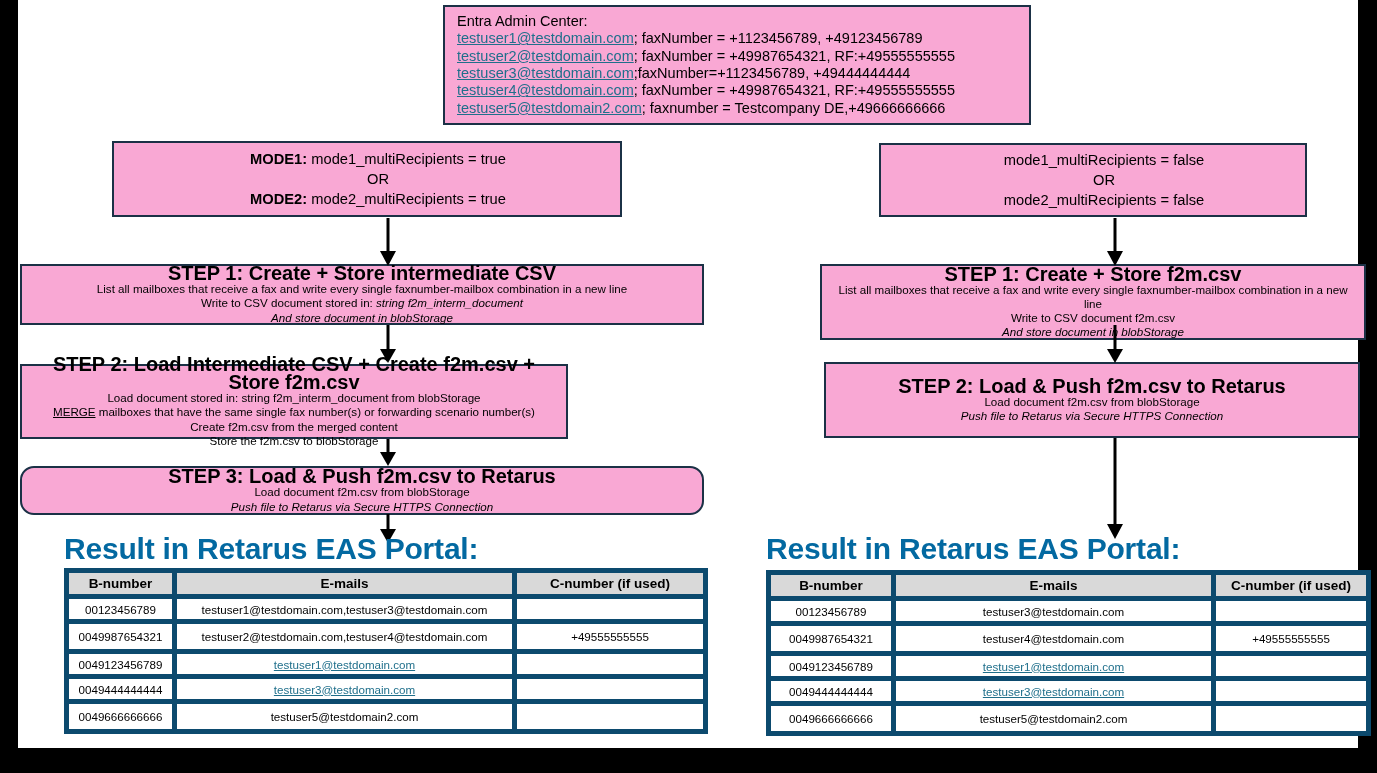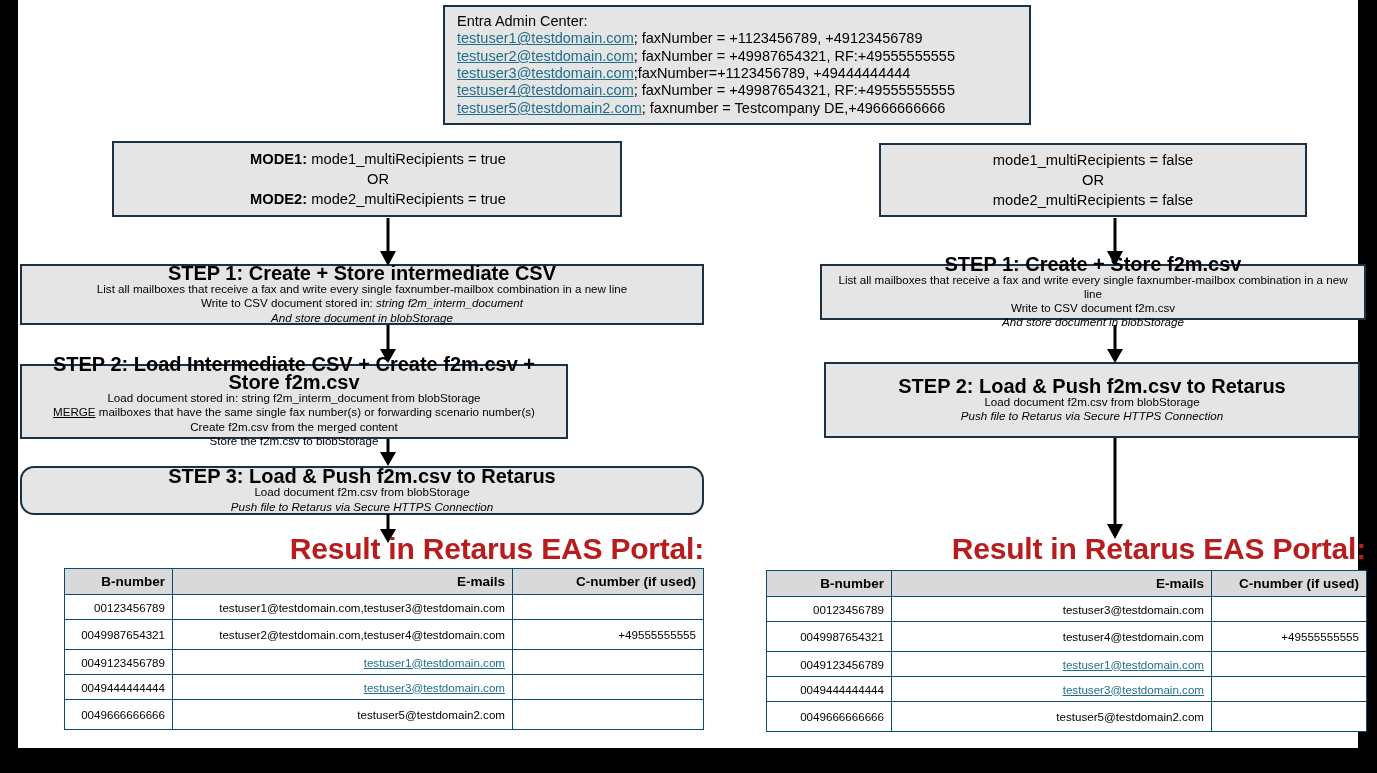--- a/index.html
+++ b/index.html
@@ -27,21 +27,21 @@
     left: 18px;
     top: 0px;
     width: 1340px;
     height: 748px;
     background: #ffffff;
   }
 
   
   .box {
     position: absolute;
-    background: #e5e5e5;
+    background: #f9a8d4;
     border: 2px solid #1b3146;
     box-sizing: border-box;
     display: flex;
     flex-direction: column;
     justify-content: center;
     align-items: center;
     text-align: center;
     color: #000000;
   }
   .box .line { display: block; width: 100%; }
@@ -99,48 +99,48 @@
     font-size: 11.6px;
     line-height: 14.2px;
   }
   .step .sub.ital { font-style: italic; }
   .step .sub .ital { font-style: italic; }
   .step .sub .uline { text-decoration: underline; }
 
   #step-l1 { left: 20px; top: 264px; width: 684px; height: 61px; }
   #step-l2 { left: 20px; top: 364px; width: 548px; height: 75px; }
   #step-l3 { left: 20px; top: 466px; width: 684px; height: 49px; }
-  #step-r1 { left: 820px; top: 264px; width: 546px; height: 56px; align-items: center; }
+  #step-r1 { left: 820px; top: 264px; width: 546px; height: 76px; align-items: center; }
   #step-r2 { left: 824px; top: 362px; width: 536px; height: 76px; }
 
   
   .arrow { position: absolute; }
 
   
   .result-title {
     position: absolute;
     font-size: 30px;
     font-weight: bold;
-    color: #b91c1c;
-    text-align: right;
+    color: #0369a1;
+    text-align: left;
     letter-spacing: -0.2px;
   }
   #result-title-left  { left: 64px;  top: 532px; width: 640px; }
   #result-title-right { left: 766px; top: 532px; width: 600px; }
 
   table.res {
     position: absolute;
     border-collapse: collapse;
     table-layout: fixed;
     background: #ffffff;
     color: #000;
   }
   table.res th, table.res td {
-    border: 1px solid #0c4a6e;
-    text-align: right;
+    border: 5px solid #0c4a6e;
+    text-align: center;
     vertical-align: middle;
     padding: 3px 7px;
     box-sizing: border-box;
     overflow: hidden;
   }
   table.res th {
     background: #d9d9d9;
     font-size: 13.5px;
     font-weight: bold;
     height: 26px;
@@ -191,21 +191,21 @@
     <div class="box" id="mode-left" style="left:94px;">
       <span class="line">
         <span class="bold">MODE1:</span><span> mode1_multiRecipients = true</span>
       </span>
       <span class="line">OR</span>
       <span class="line">
         <span class="bold">MODE2:</span><span> mode2_multiRecipients = true</span>
       </span>
     </div>
 
-    <div class="box" id="mode-right" style="left:861px;align-items:flex-end;">
+    <div class="box" id="mode-right" style="left:861px;">
       <span class="line">mode1_multiRecipients = false</span>
       <span class="line">OR</span>
       <span class="line">mode2_multiRecipients = false</span>
     </div>
 
     <div class="box step" id="step-l1" style="left:2px;">
       <span class="line title">STEP 1: Create + Store  intermediate CSV</span>
       <span class="line sub">List all mailboxes that receive a fax and write every single faxnumber-mailbox combination in a new line</span>
       <span class="line sub"><span>Write to CSV document stored in: </span><span class="ital">string f2m_interm_document</span></span>
       <span class="line sub ital">And store document in blobStorage</span>

